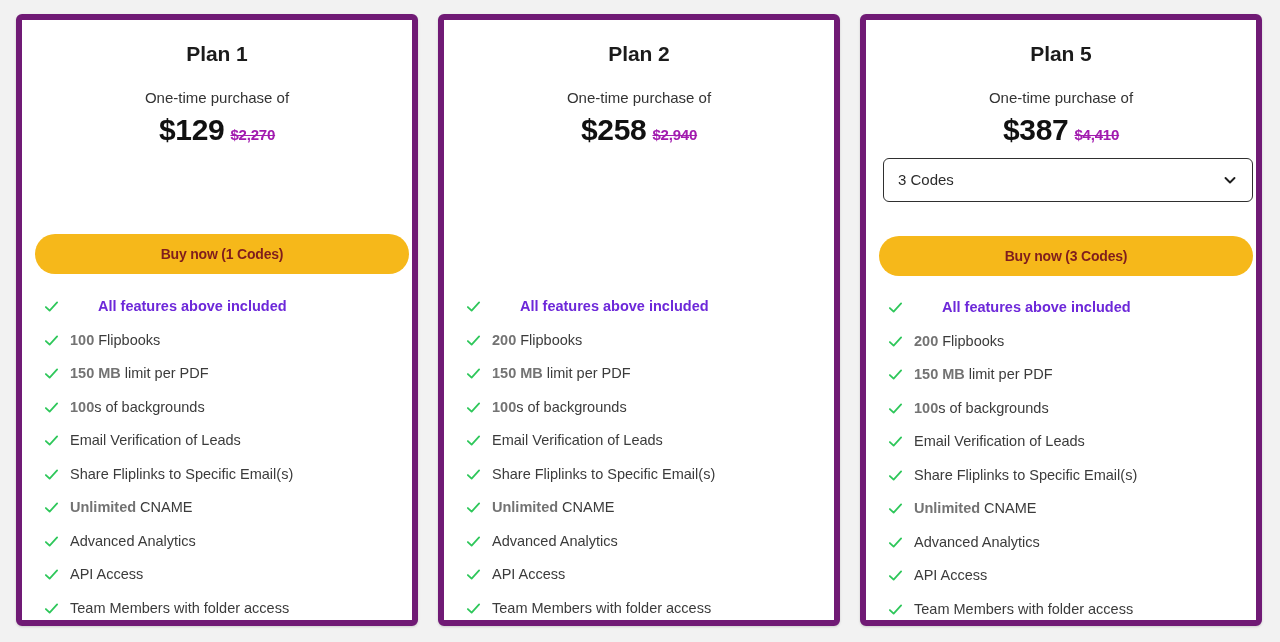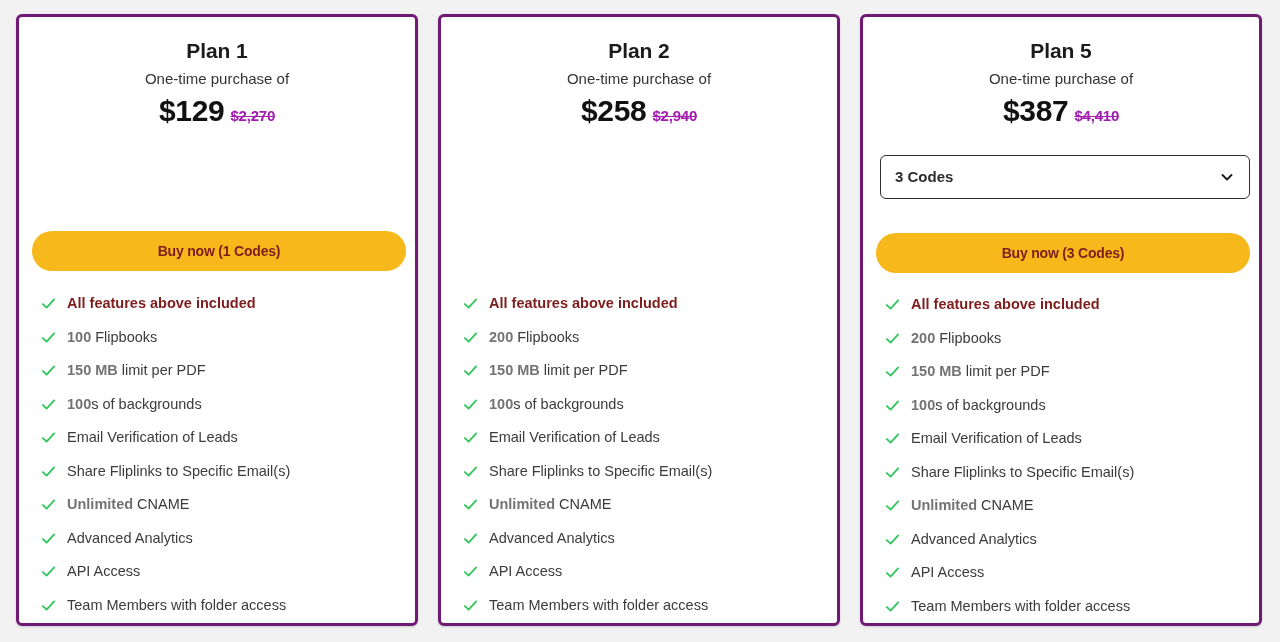--- a/index.html
+++ b/index.html
@@ -24,21 +24,21 @@
     width: 1248px;
     display: flex;
     gap: 20px;
     align-items: flex-start;
   }
 
   .plan-card {
     width: 402px;
     height: 612px;
     background: #ffffff;
-    border: 3px solid #701a75;
+    border: 6px solid #701a75;
     border-radius: 6px;
     box-shadow: 0 1px 3px rgba(0,0,0,0.10), 0 1px 2px rgba(0,0,0,0.05);
     padding: 0;
     position: relative;
     flex: 0 0 auto;
   }
 
   .plan-head {
     text-align: center;
     padding-top: 20px;
@@ -49,21 +49,21 @@
     font-weight: 600;
     color: #1b1b1b;
     letter-spacing: -0.1px;
     line-height: 28px;
   }
 
   .plan-subtitle {
     font-size: 15px;
     font-weight: 400;
     color: #333333;
-    margin-top: 4px;
+    margin-top: 20px;
     line-height: 20px;
   }
 
   .price-row {
     margin-top: 6px;
     line-height: 32px;
     white-space: nowrap;
   }
 
   .price-current {
@@ -95,21 +95,20 @@
     align-items: center;
     padding: 0 14px;
     cursor: pointer;
   }
 
   .code-select-value {
     font-size: 15px;
     color: #2b2b2b;
     flex: 1;
     line-height: 20px;
-    font-weight: bold;
   }
 
   .chevron {
     width: 16px;
     height: 16px;
     display: block;
   }
 
   .buy-button {
     position: absolute;
@@ -156,21 +155,21 @@
     width: 15px;
     height: 15px;
     flex: 0 0 15px;
     margin-right: 11px;
     margin-top: 3px;
     display: block;
   }
 
   .feature-text { white-space: nowrap; }
   .feature-text b { font-weight: 700; color: #737373; }
-  .feature-text.all-bold { font-weight: 700; color: #7f1d1d; }
+  .feature-text.all-bold { font-weight: 700; color: #6d28d9; margin-left: 28px; }
 </style>
 </head>
 <body>
 
 <div class="pricing-grid" id="grid">
     <div class="plan-card">
       <div class="plan-head">
         <div class="plan-title">Plan 1</div>
         <div class="plan-subtitle">One-time purchase of</div>
         <div class="price-row"><span class="price-current">$129</span><span class="price-old">$2,270</span></div>

